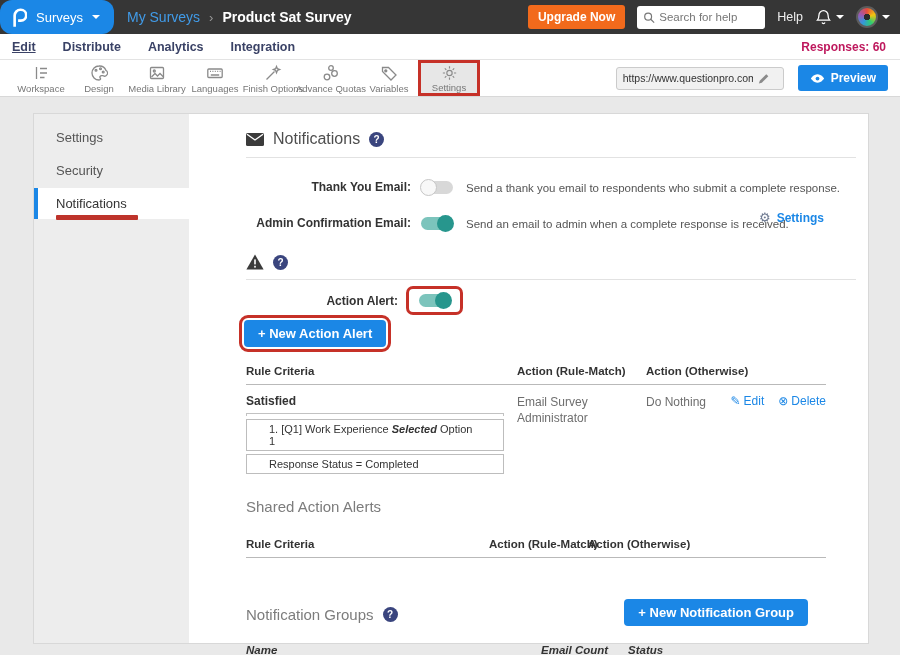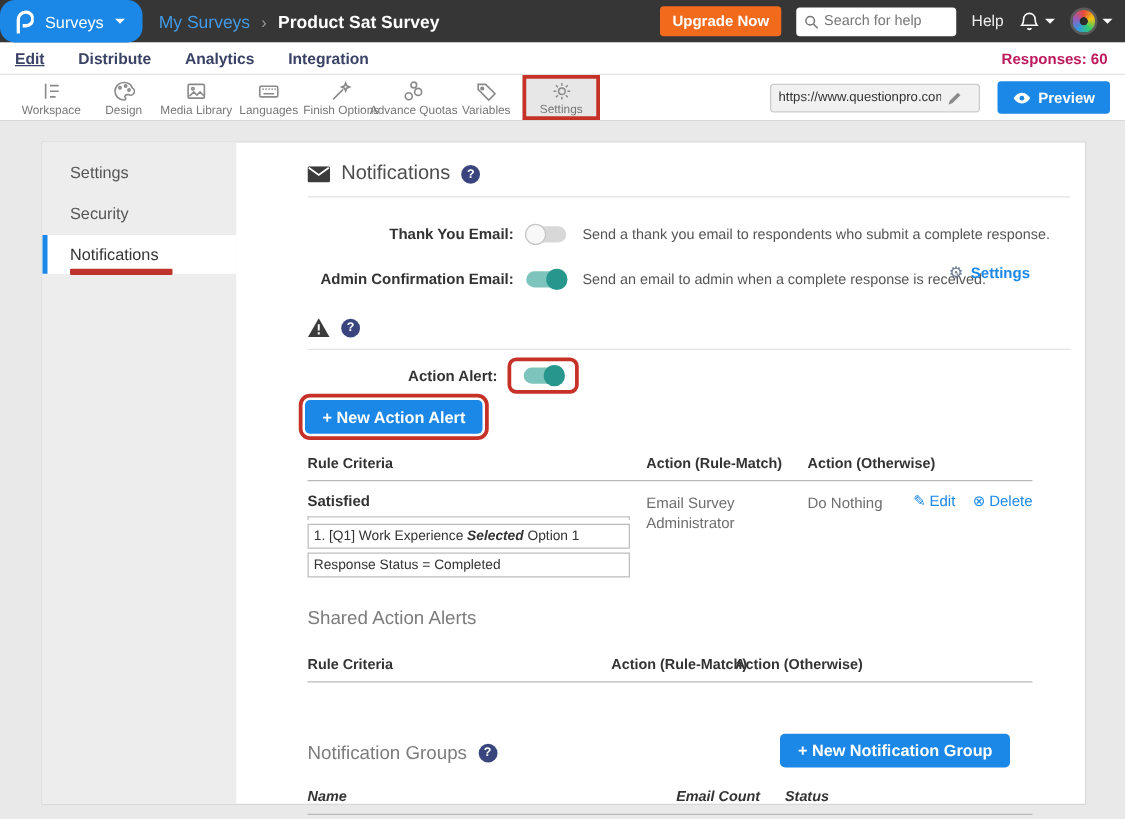--- a/index.html
+++ b/index.html
@@ -110,21 +110,21 @@
     white-space:nowrap; }
 
   .tbl { width:580px; margin-top:6px; }
   .t-head { display:flex; border-bottom:1px solid #B9B9B9; padding:7px 0; font-weight:bold;
     font-size:11.5px; color:#333; white-space:nowrap; }
   .c1 { width:271px; } .c2 { width:129px; } .c3 { width:92px; }
   .c4 { flex:1; min-width:0; display:flex; justify-content:flex-end; gap:14px; }
   .t-row { display:flex; padding-top:9px; }
   .sat { font-weight:bold; color:#333; font-size:12px; }
   .strip { width:258px; height:3px; border:1px solid #C2C2C2; border-bottom:none; margin-top:5px; }
-  .crit-box { width:258px; border:1px solid #BDBDBD; padding:3px 4px; font-size:11px;
+  .crit-box { width:258px; border:1px solid #BDBDBD; padding:3px 22px; font-size:11px;
     color:#333; margin-top:3px; }
   .cell-txt { font-size:12px; color:#6E6E6E; line-height:1.35; padding-right:22px; }
   .icon-edit::before { content:"✎"; margin-right:3px; font-size:12px; }
   .icon-del::before { content:"⊗"; margin-right:3px; font-size:12px; }
 
   .gray-title { margin-top:24px; font-size:15px; color:#7C7C7C; display:flex;
     align-items:center; gap:9px; }
   .s-head { display:flex; border-bottom:1px solid #B9B9B9; padding:7px 0; margin-top:16px;
     font-weight:bold; font-size:11.5px; color:#333; white-space:nowrap; width:580px; }
   .s1 { width:243px; } .s2 { width:99px; } .s3 { flex:1; }

